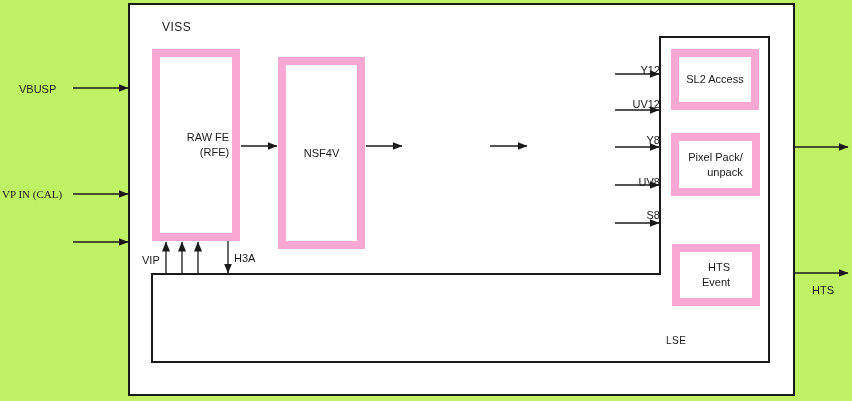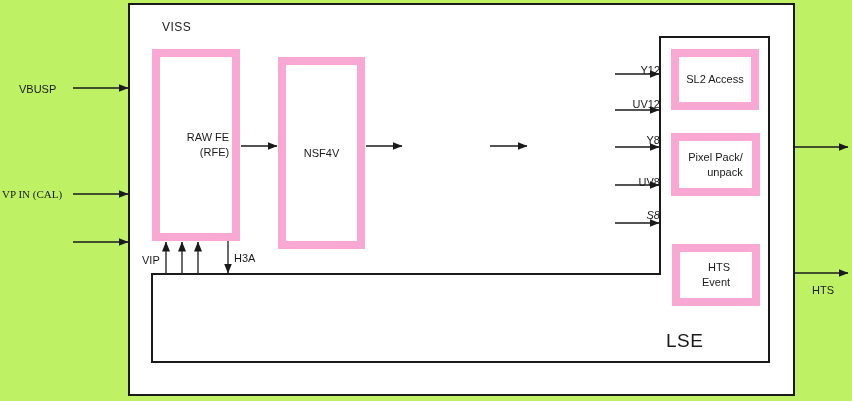--- a/index.html
+++ b/index.html
@@ -38,41 +38,41 @@
   .lbl {
     position: absolute;
     font-size: 11px;
     line-height: 12px;
     white-space: pre-line;
     color: #1a1a1a;
   }
   .lbl.signal { width: 45px; text-align: right; margin-top: 8px; }
   .lbl.out { width: 52px; text-align: center; line-height: 15px; }
   #lbl-viss { font-size: 12px; letter-spacing: 0.5px; }
-  #lbl-lse  { font-size: 19px; letter-spacing: 0.5px; }
+  #lbl-lse  { font-size: 10px; letter-spacing: 0.5px; }
 
   
   #b-rfe   { left: 152px; top: 49px;  width: 88px; height: 192px; padding-left: 24px; }
   #b-nsf4v { left: 278px; top: 49px;  width: 87px; height: 192px; margin-top: 8px; }
   #b-glbce { left: 403px; top: 49px;  width: 86px; height: 192px; }
   #b-fcp   { left: 528px; top: 49px;  width: 87px; height: 192px; }
   #b-sl2   { left: 671px; top: 49px;  width: 88px; height: 61px;  }
   #b-pxp   { left: 671px; top: 133px; width: 89px; height: 63px;  }
   #b-hts   { left: 672px; top: 244px; width: 88px; height: 62px;  }
 
   
   #lbl-viss  { left: 162px; top: 21px; }
   #lbl-lse   { left: 666px; top: 335px; }
   #lbl-vbusp { left: 19px;  top: 83px; }
   #lbl-vpin  { left: 2px;   top: 188px; font-family: Liberation Serif, serif; }
   #lbl-y12   { left: 615px; top: 56px; }
   #lbl-uv12  { left: 615px; top: 90px; }
   #lbl-y8    { left: 615px; top: 126px; }
   #lbl-uv8   { left: 615px; top: 168px; }
-  #lbl-s8    { left: 615px; top: 201px; font-style: italic; }
+  #lbl-s8    { left: 615px; top: 201px; }
   #lbl-vip   { left: 142px; top: 254px; text-align: right; }
   #lbl-h3a   { left: 234px; top: 252px; }
   #lbl-vbusm { left: 797px; top: 157px; }
   #lbl-htsout{ left: 797px; top: 283px; }
 
   svg .wire { stroke: #1a1a1a; stroke-width: 1.3; fill: none; }
   svg .boxline { stroke: #1a1a1a; stroke-width: 2; fill: #ffffff; }
 </style>
 </head>
 <body>

